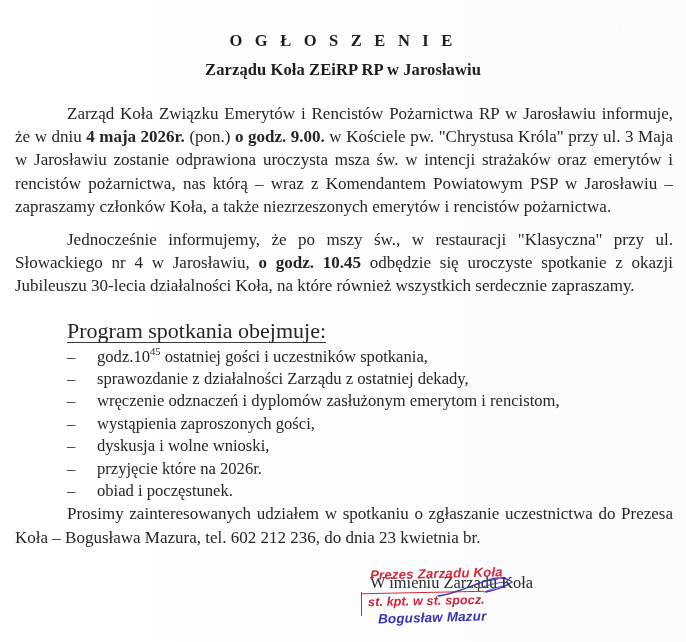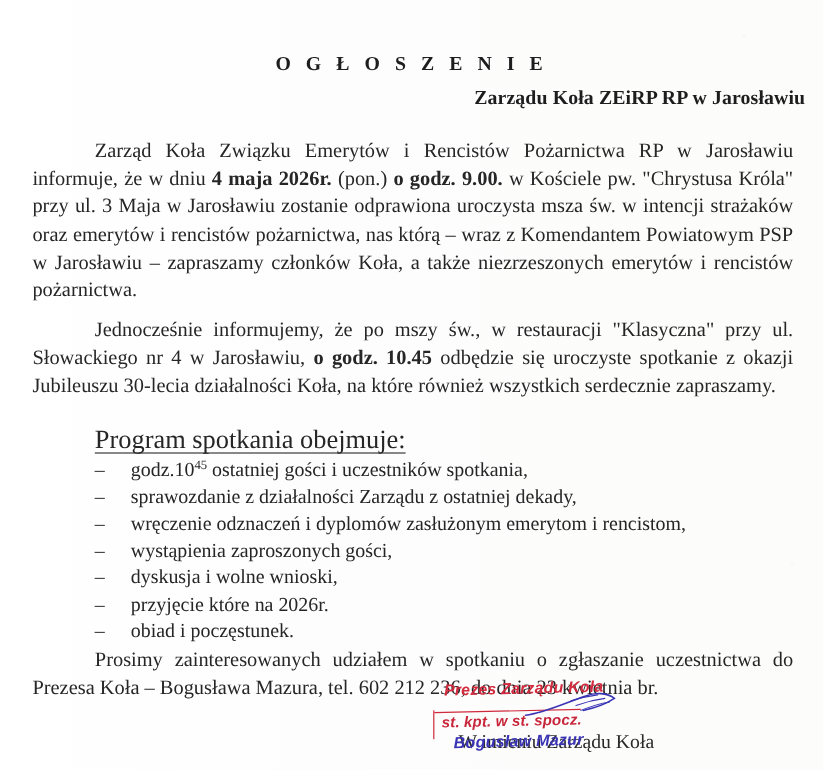--- a/index.html
+++ b/index.html
@@ -12,37 +12,37 @@
     background: #fdfdfc;
     font-family: "Liberation Serif", "DejaVu Serif", serif;
     color: #242424;
     overflow: hidden;
     position: relative;
   }
   .page {
     position: relative;
     width: 686px;
     height: 642px;
-    padding: 15px;
+    padding: 3px;
     box-sizing: border-box;
     background:
       linear-gradient(to right, #ffffff 0%, #fdfdfd 40%, #fcfcfb 100%);
   }
   
   .doc-title {
     text-align: center;
     font-weight: bold;
     font-size: 16.5px;
     letter-spacing: 4.2px;
     margin: 0;
     padding-top: 28px;
     color: #1d1d1d;
   }
   .doc-subtitle {
-    text-align: right;
+    text-align: center;
     font-weight: bold;
     font-size: 16.5px;
     margin: 0;
     padding-top: 9px;
     letter-spacing: 0.1px;
     color: #1d1d1d;
   }
   
   .body-wrap {
     padding: 0 10px 0 12px;

